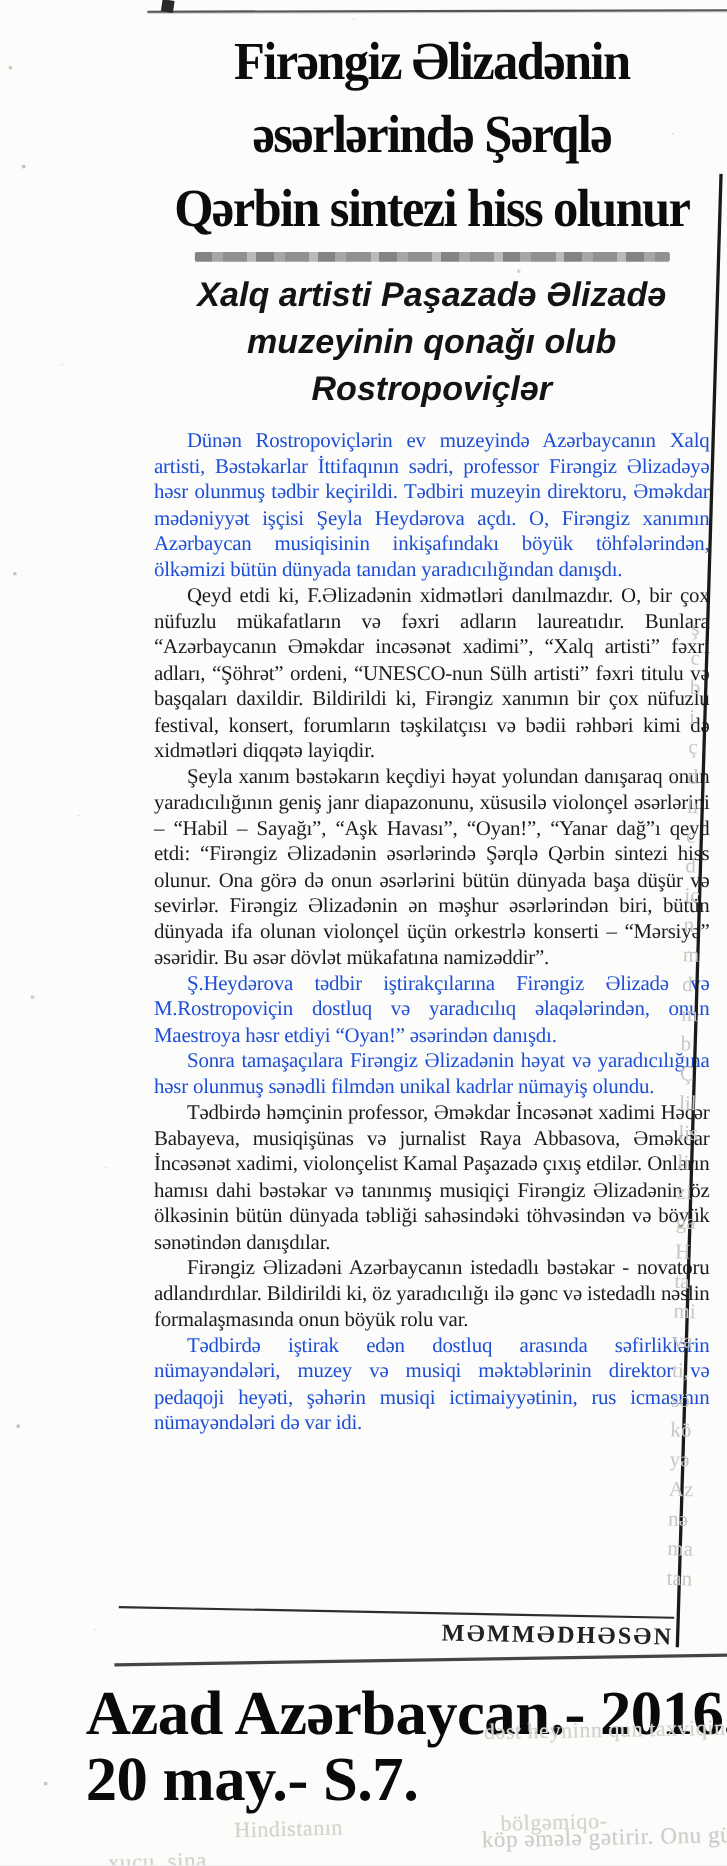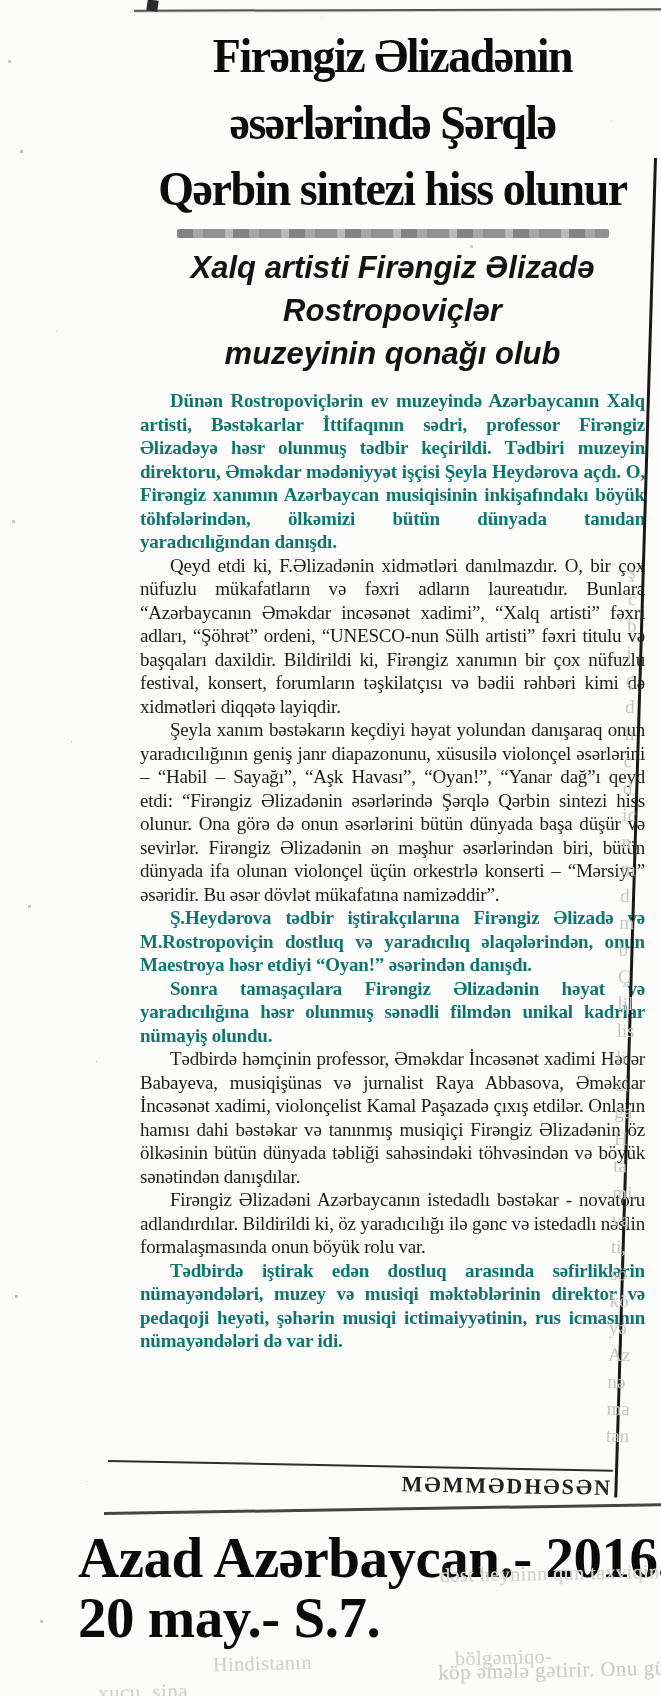--- a/index.html
+++ b/index.html
@@ -22,21 +22,21 @@
     line-height:63px; letter-spacing:-1.5px; color:#0c0c0c; transform:scaleY(1.06); transform-origin:top center; }
   .headline-divider { width:432px; height:9px; margin:18px auto 8px;
     background:repeating-linear-gradient(90deg,#767676 0 16px,#9d9d9d 16px 26px,#858585 26px 48px,#b2b2b2 48px 56px);
     border-radius:2px; opacity:.9; }
   .subtitle { margin:4px 0 0; text-align:center;
     font-family:"Liberation Sans","DejaVu Sans",sans-serif; font-style:italic; font-weight:600;
     font-size:31px; line-height:43px; color:#141414; }
   .body { margin-top:14px; }
   .para { margin:0; text-indent:30px; font-size:19px; line-height:23.5px;
     letter-spacing:-0.2px; text-align:justify; color:#1c1c1c; }
-  .para.bold { font-weight:700; color:#0f766e; }
+  .para.bold { font-weight:400; color:#1d4ed8; }
 
   .byline { position:absolute; top:1475px; left:140px; width:472px; text-align:right;
     font-weight:700; font-size:22px; letter-spacing:2px; color:#222;
     transform:rotate(1deg); transform-origin:right center; }
   .citation { position:absolute; left:78px; top:1528px; font-size:57px; font-weight:700;
     line-height:60px; letter-spacing:-0.5px; color:#0a0a0a; white-space:nowrap; }
 
   
   .edge-column { position:absolute; left:629px; top:558px; width:34px;
     font-size:19px; line-height:27px; color:#c6c6c4; overflow:hidden;
@@ -73,23 +73,23 @@
   <div class="article">
     <h1 class="headline">
       <div>Firəngiz Əlizadənin</div>
       <div>əsərlərində Şərqlə</div>
       <div>Qərbin sintezi hiss olunur</div>
     </h1>
 
     <div class="headline-divider"></div>
 
     <h2 class="subtitle">
-      <div>Xalq artisti Firəngiz Əlizadə</div>
+      <div>Xalq artisti Paşazadə Əlizadə</div>
+      <div>muzeyinin qonağı olub</div>
       <div>Rostropoviçlər</div>
-      <div>muzeyinin qonağı olub</div>
     </h2>
 
     <div class="body">
         <p class="para bold">Dünən Rostropoviçlərin ev muzeyində Azərbaycanın Xalq artisti, Bəstəkarlar İttifaqının sədri, professor Firəngiz Əlizadəyə həsr olunmuş tədbir keçirildi. Tədbiri muzeyin direktoru, Əməkdar mədəniyyət işçisi Şeyla Heydərova açdı. O, Firəngiz xanımın Azərbaycan musiqisinin inkişafındakı böyük töhfələrindən, ölkəmizi bütün dünyada tanıdan yaradıcılığından danışdı.</p>
         <p class="para">Qeyd etdi ki, F.Əlizadənin xidmətləri danılmazdır. O, bir çox nüfuzlu mükafatların və fəxri adların laureatıdır. Bunlara “Azərbaycanın Əməkdar incəsənət xadimi”, “Xalq artisti” fəxri adları, “Şöhrət” ordeni, “UNESCO-nun Sülh artisti” fəxri titulu və başqaları daxildir. Bildirildi ki, Firəngiz xanımın bir çox nüfuzlu festival, konsert, forumların təşkilatçısı və bədii rəhbəri kimi də xidmətləri diqqətə layiqdir.</p>
         <p class="para">Şeyla xanım bəstəkarın keçdiyi həyat yolundan danışaraq onun yaradıcılığının geniş janr diapazonunu, xüsusilə violonçel əsərlərini – “Habil – Sayağı”, “Aşk Havası”, “Oyan!”, “Yanar dağ”ı qeyd etdi: “Firəngiz Əlizadənin əsərlərində Şərqlə Qərbin sintezi hiss olunur. Ona görə də onun əsərlərini bütün dünyada başa düşür və sevirlər. Firəngiz Əlizadənin ən məşhur əsərlərindən biri, bütün dünyada ifa olunan violonçel üçün orkestrlə konserti – “Mərsiyə” əsəridir. Bu əsər dövlət mükafatına namizəddir”.</p>
         <p class="para bold">Ş.Heydərova tədbir iştirakçılarına Firəngiz Əlizadə və M.Rostropoviçin dostluq və yaradıcılıq əlaqələrindən, onun Maestroya həsr etdiyi “Oyan!” əsərindən danışdı.</p>
         <p class="para bold">Sonra tamaşaçılara Firəngiz Əlizadənin həyat və yaradıcılığına həsr olunmuş sənədli filmdən unikal kadrlar nümayiş olundu.</p>
         <p class="para">Tədbirdə həmçinin professor, Əməkdar İncəsənət xadimi Həcər Babayeva, musiqişünas və jurnalist Raya Abbasova, Əməkdar İncəsənət xadimi, violonçelist Kamal Paşazadə çıxış etdilər. Onların hamısı dahi bəstəkar və tanınmış musiqiçi Firəngiz Əlizadənin öz ölkəsinin bütün dünyada təbliği sahəsindəki töhvəsindən və böyük sənətindən danışdılar.</p>
         <p class="para">Firəngiz Əlizadəni Azərbaycanın istedadlı bəstəkar - novatoru adlandırdılar. Bildirildi ki, öz yaradıcılığı ilə gənc və istedadlı nəslin formalaşmasında onun böyük rolu var.</p>

